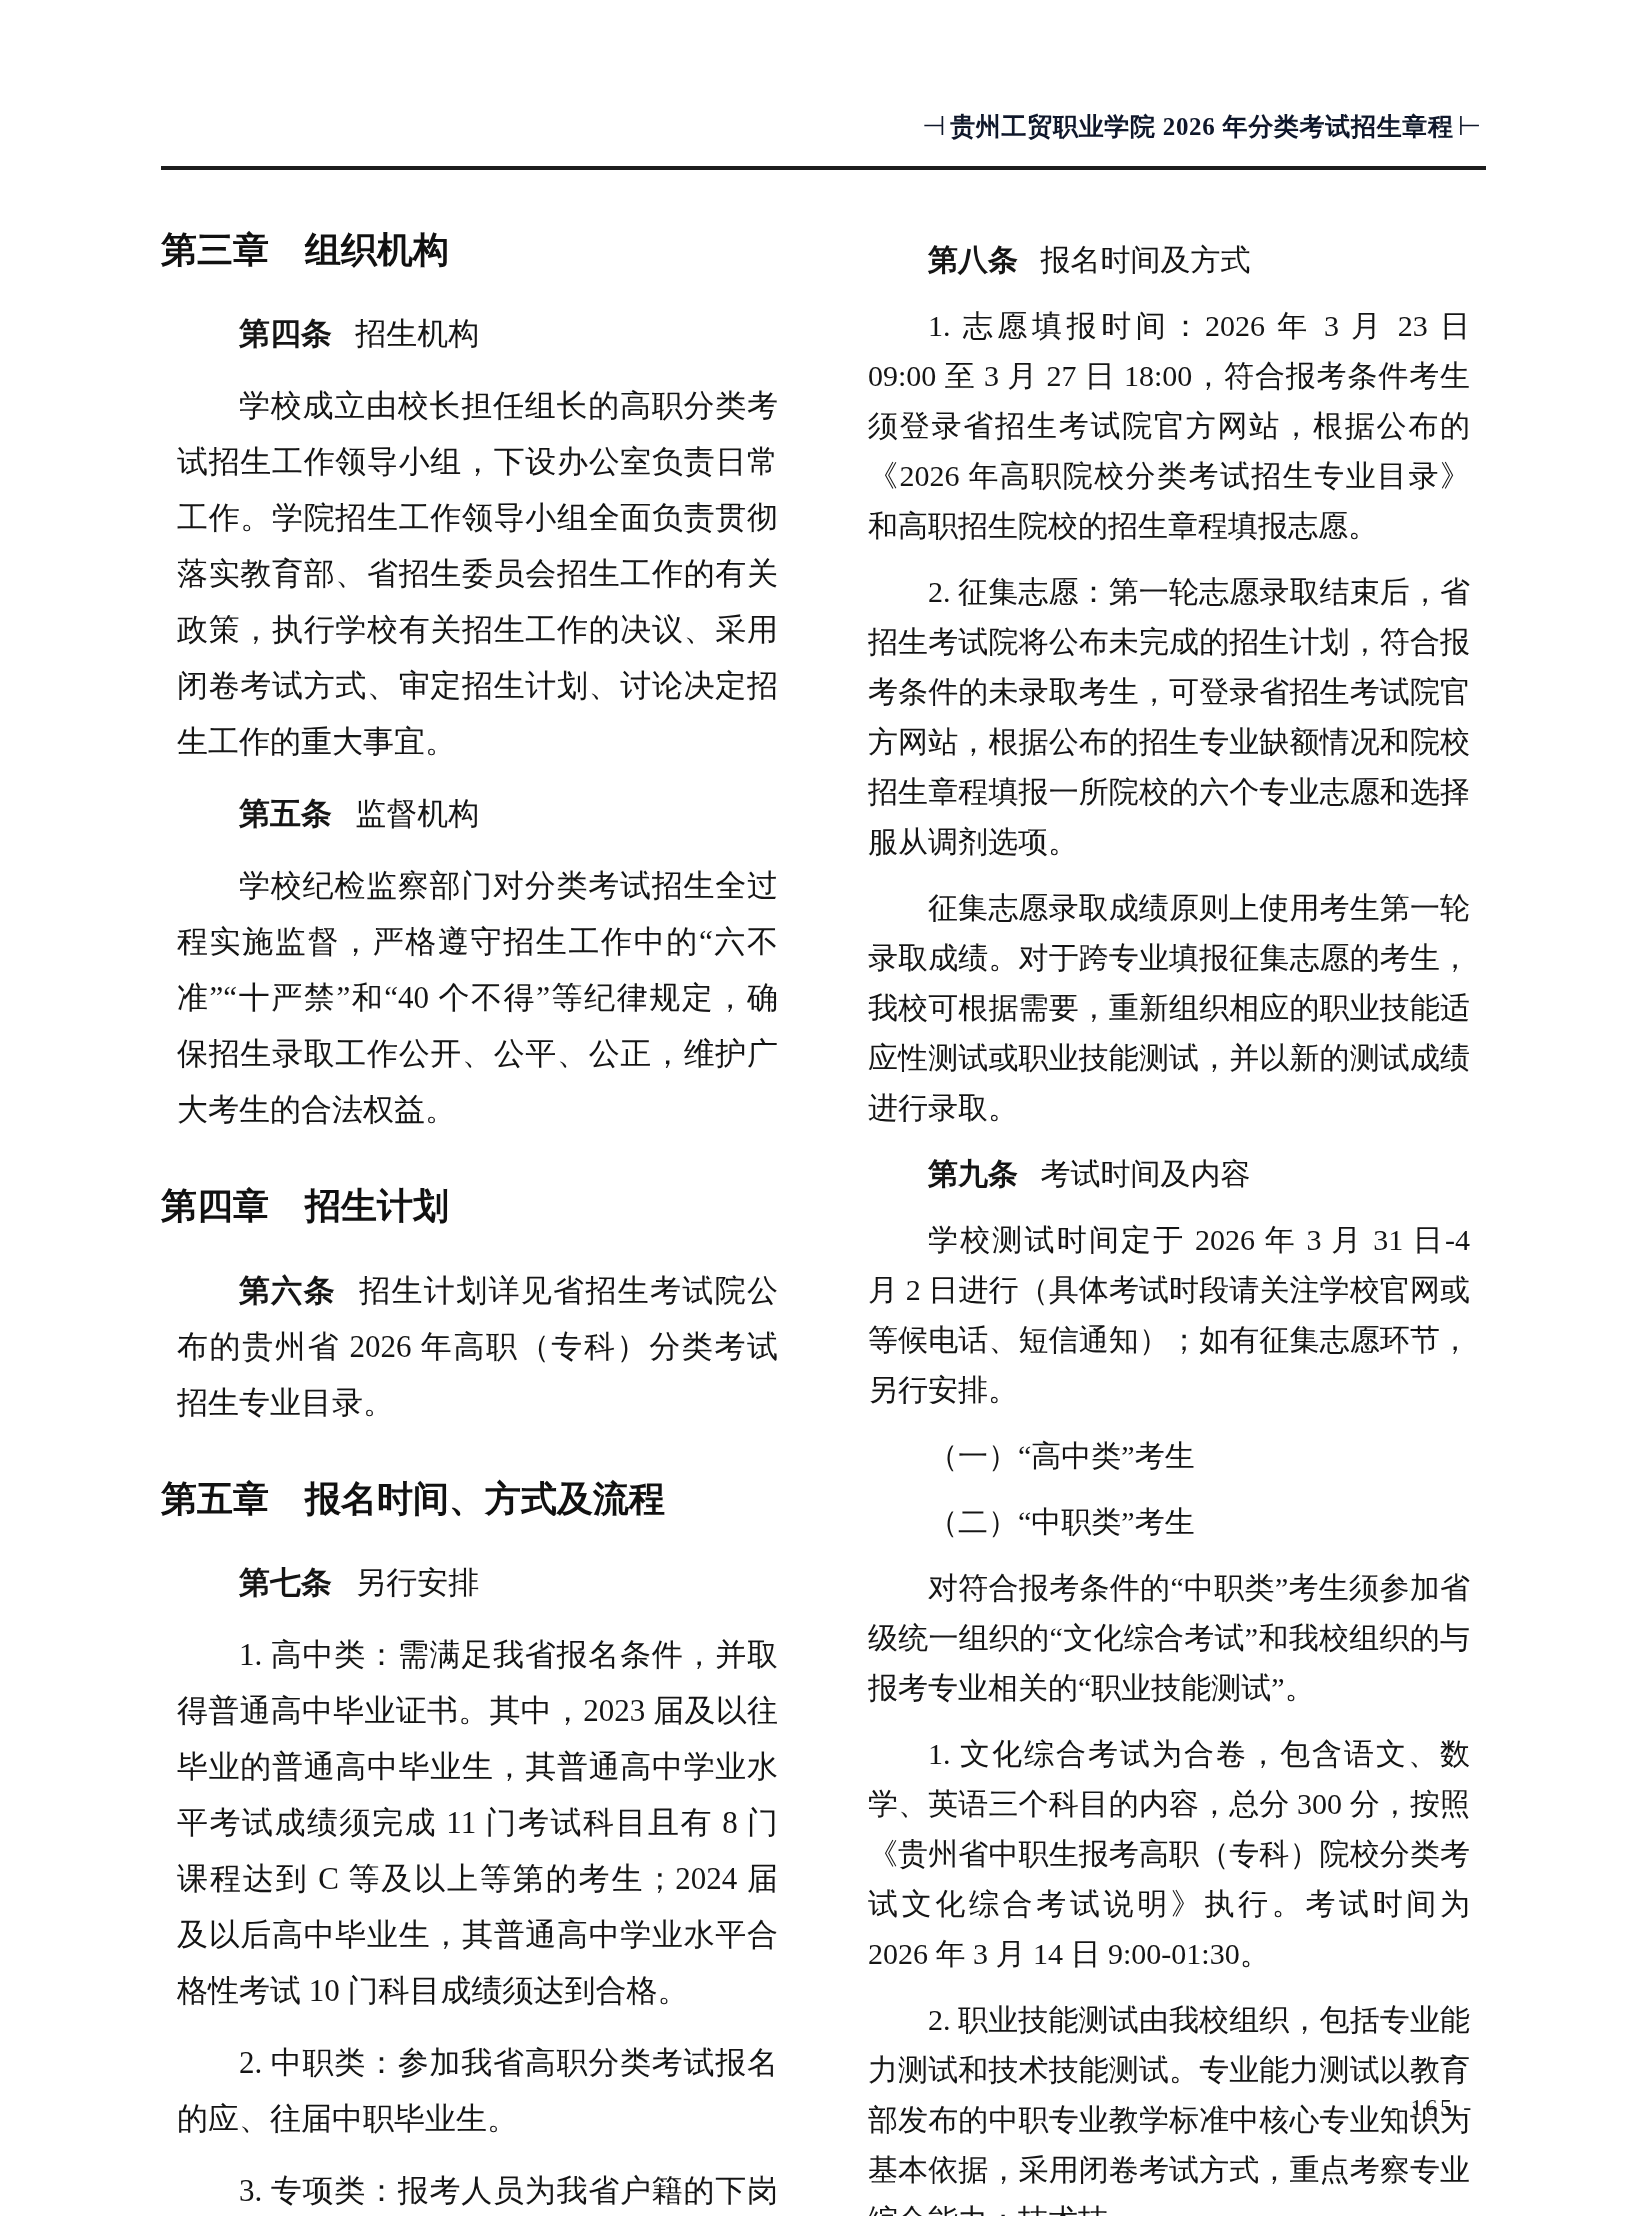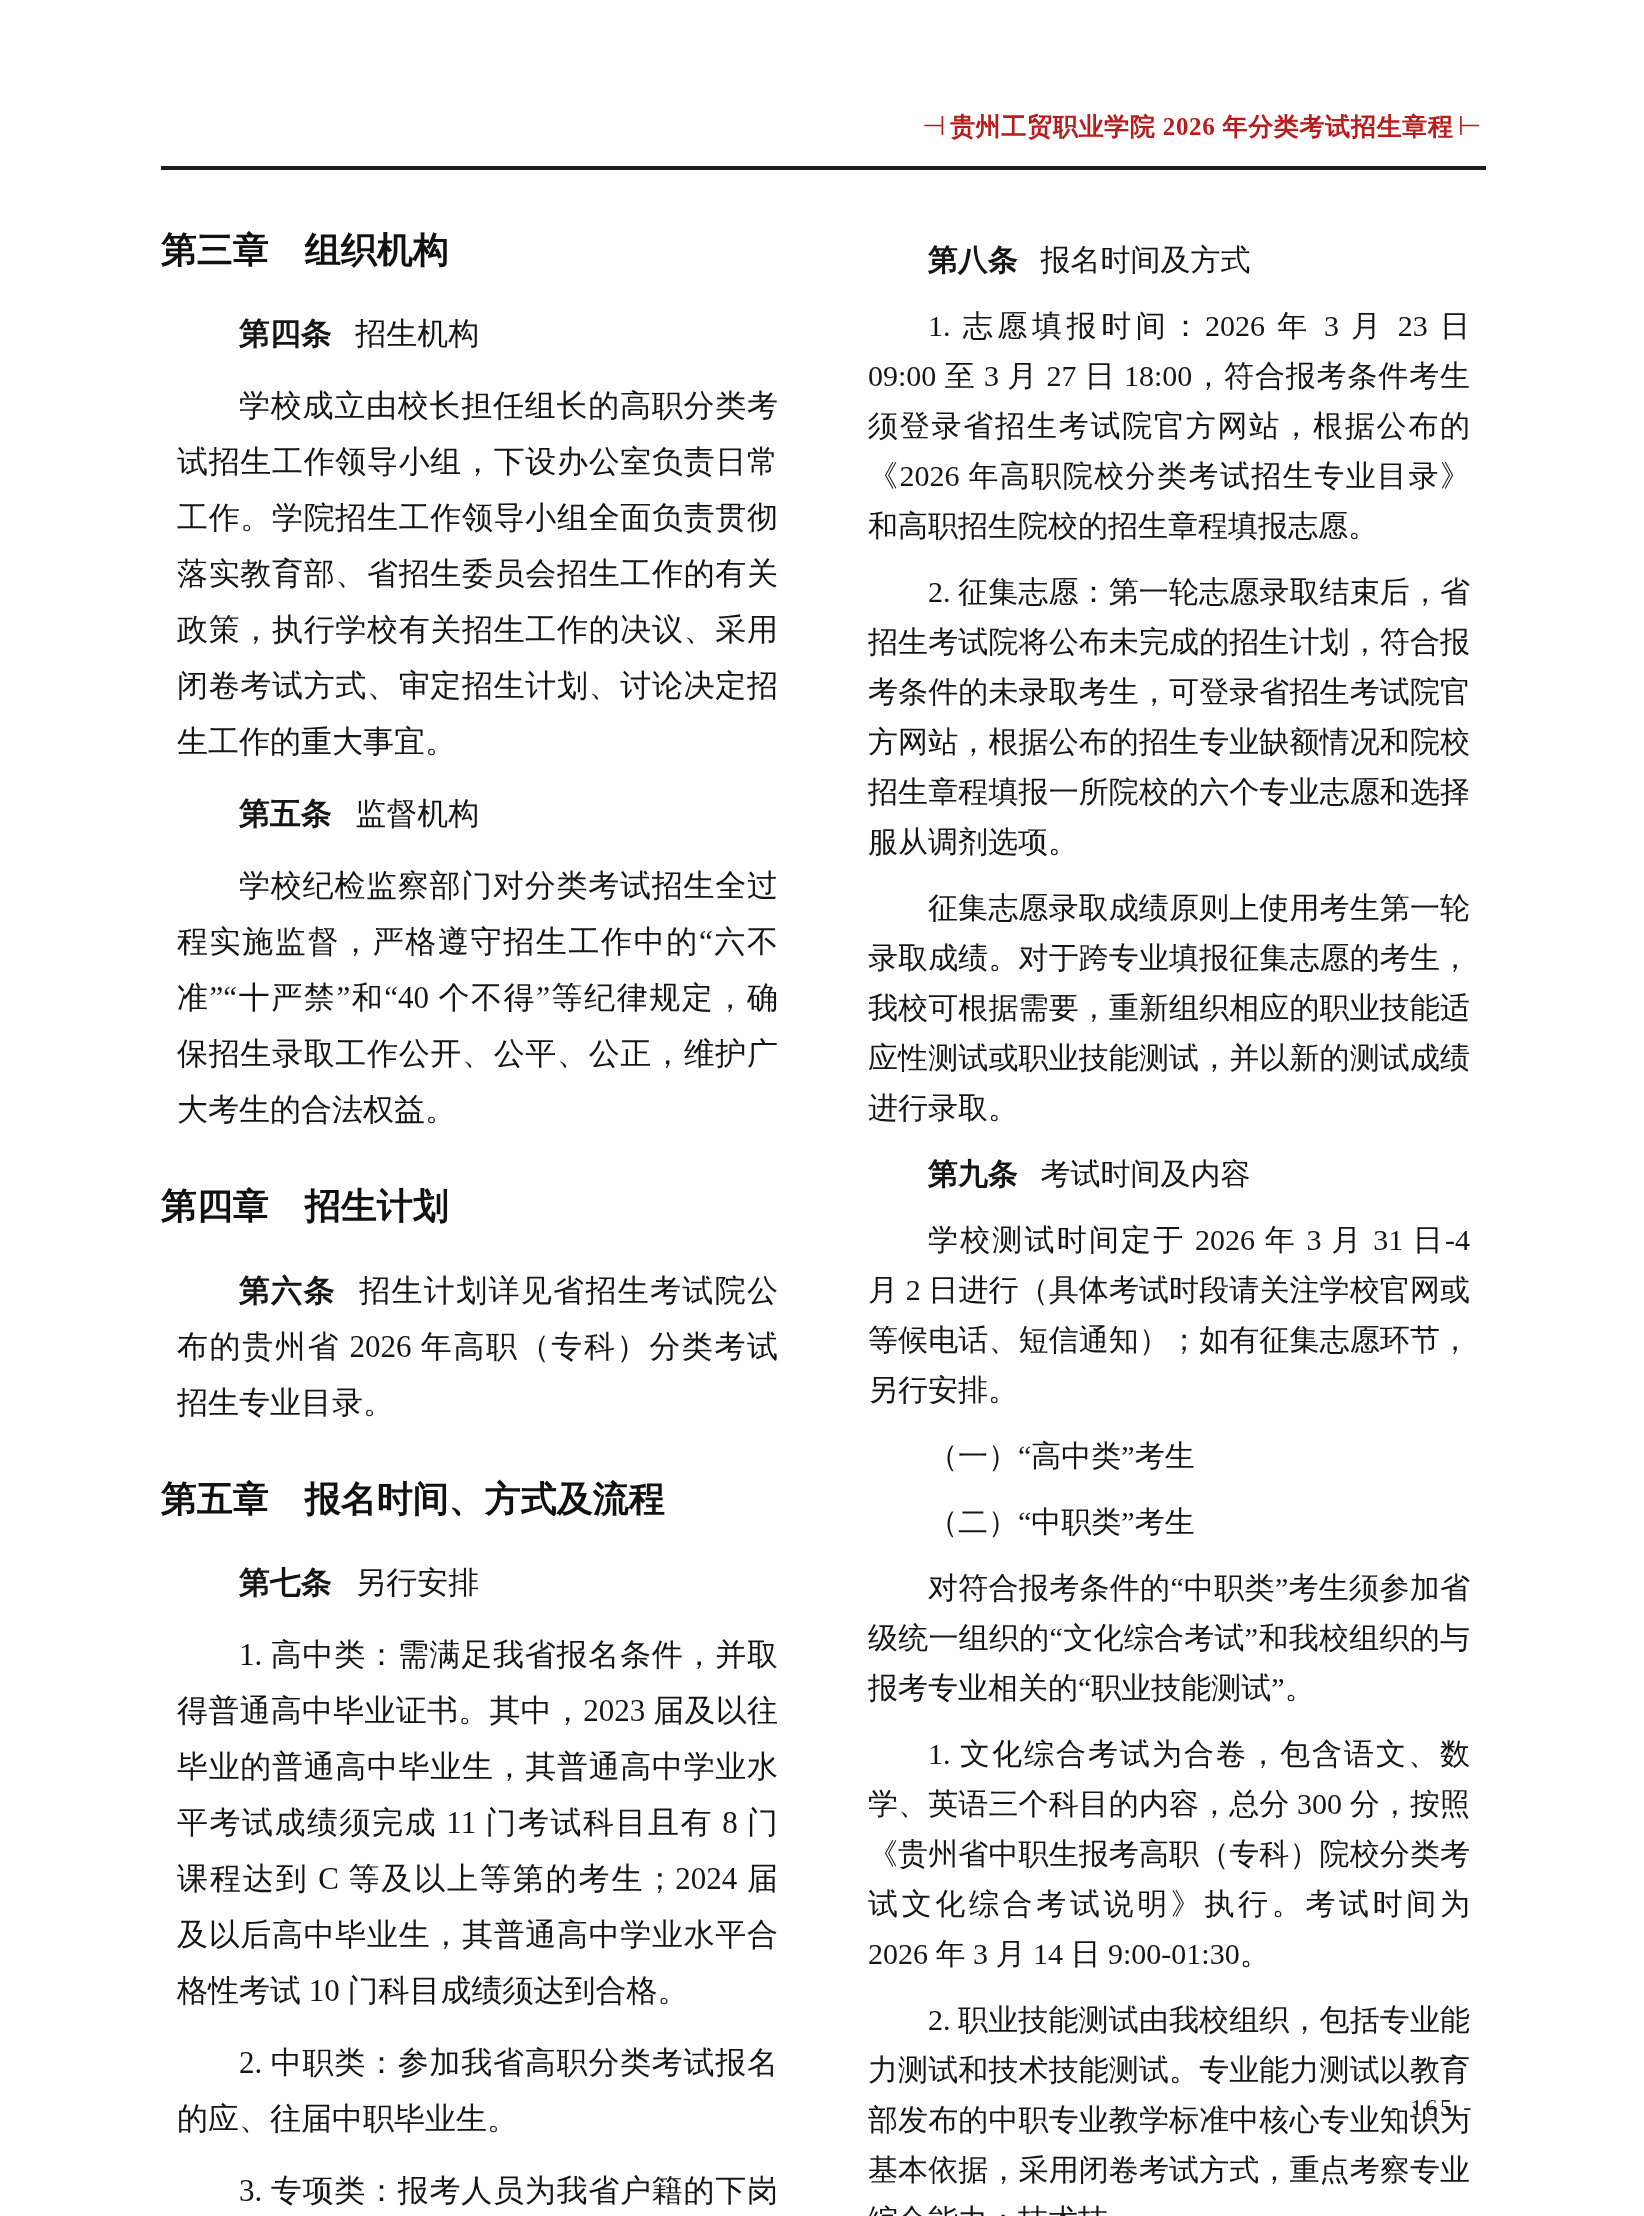--- a/index.html
+++ b/index.html
@@ -19,21 +19,21 @@
   .running-header {
     position: absolute;
     top: 105px;
     left: 161px;
     right: 159px;
     text-align: right;
     font-size: 25px;
     font-weight: bold;
     line-height: 42px;
     letter-spacing: 0.7px;
-    color: #b91c1c;
+    color: #0f172a;
     white-space: nowrap;
   }
   .running-header .tick {
     font-weight: normal;
     font-size: 27px;
     padding: 0 4px;
   }
   .header-rule {
     position: absolute;
     top: 166px;

